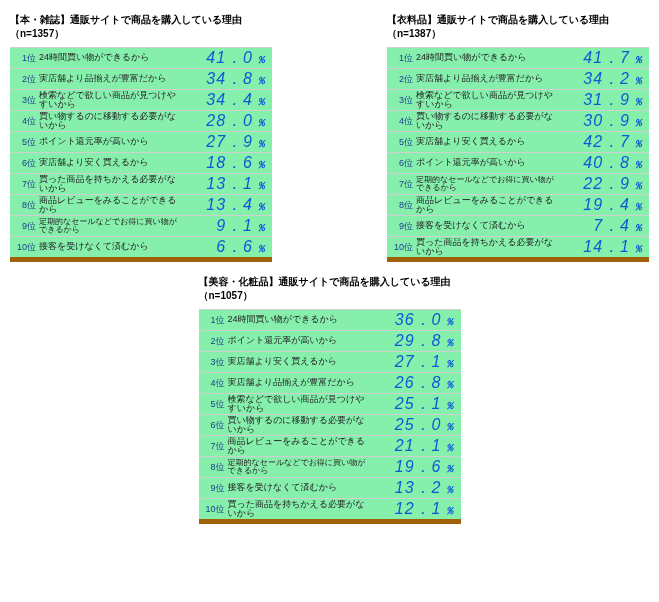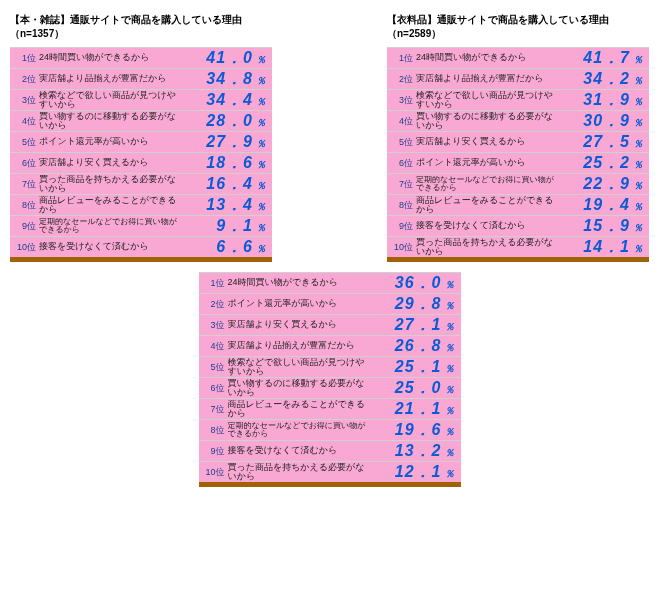--- a/index.html
+++ b/index.html
@@ -25,21 +25,21 @@
     font-size: 10px;
     font-weight: bold;
     color: #000;
     padding: 3px 0 6px;
   }
   .row {
     display: flex;
     align-items: center;
     height: 20px;
     border-top: 1px solid #d0d0d0;
-    background: #f9a8d4;
+    background: #86efac;
   }
   .row:last-child { border-bottom: 5px solid #a16207; }
   .rank {
     width: 26px;
     font-size: 9px;
     color: #1a3d8f;
     text-align: right;
     padding-right: 3px;
     flex-shrink: 0;
   }
@@ -56,21 +56,21 @@
     width: 80px;
     display: flex;
     align-items: baseline;
     justify-content: flex-end;
     padding-right: 6px;
     flex-shrink: 0;
   }
   .value {
     font-family: "Arial Narrow", Arial, sans-serif;
     font-size: 16px;
-    font-weight: bold;
+    font-weight: normal;
     font-style: italic;
     color: #0a5bd6;
     letter-spacing: 1px;
   }
   .pct {
     font-size: 10px;
     color: #0a5bd6;
     font-style: italic;
     font-weight: bold;
     margin-left: 3px;
@@ -127,21 +127,21 @@
         <div class="label">実店舗より安く買えるから</div>
         <div class="value-cell">
           <span class="value">18．6</span>
           <span class="pct">％</span>
         </div>
       </div>
       <div class="row">
         <div class="rank">7位</div>
         <div class="label">買った商品を持ちかえる必要がないから</div>
         <div class="value-cell">
-          <span class="value">16．4</span>
+          <span class="value">13．1</span>
           <span class="pct">％</span>
         </div>
       </div>
       <div class="row">
         <div class="rank">8位</div>
         <div class="label">商品レビューをみることができるから</div>
         <div class="value-cell">
           <span class="value">13．4</span>
           <span class="pct">％</span>
         </div>
@@ -157,21 +157,21 @@
       <div class="row">
         <div class="rank">10位</div>
         <div class="label">接客を受けなくて済むから</div>
         <div class="value-cell">
           <span class="value">6．6</span>
           <span class="pct">％</span>
         </div>
       </div>
     </div>
   <div class="chart-block">
-      <div class="title">【衣料品】通販サイトで商品を購入している理由（n=2589）</div>
+      <div class="title">【衣料品】通販サイトで商品を購入している理由（n=1387）</div>
       <div class="row">
         <div class="rank">1位</div>
         <div class="label">24時間買い物ができるから</div>
         <div class="value-cell">
           <span class="value">41．7</span>
           <span class="pct">％</span>
         </div>
       </div>
       <div class="row">
         <div class="rank">2位</div>
@@ -194,29 +194,29 @@
         <div class="label">買い物するのに移動する必要がないから</div>
         <div class="value-cell">
           <span class="value">30．9</span>
           <span class="pct">％</span>
         </div>
       </div>
       <div class="row">
         <div class="rank">5位</div>
         <div class="label">実店舗より安く買えるから</div>
         <div class="value-cell">
-          <span class="value">27．5</span>
+          <span class="value">42．7</span>
           <span class="pct">％</span>
         </div>
       </div>
       <div class="row">
         <div class="rank">6位</div>
         <div class="label">ポイント還元率が高いから</div>
         <div class="value-cell">
-          <span class="value">25．2</span>
+          <span class="value">40．8</span>
           <span class="pct">％</span>
         </div>
       </div>
       <div class="row">
         <div class="rank">7位</div>
         <div class="label small">定期的なセールなどでお得に買い物ができるから</div>
         <div class="value-cell">
           <span class="value">22．9</span>
           <span class="pct">％</span>
         </div>
@@ -226,35 +226,36 @@
         <div class="label">商品レビューをみることができるから</div>
         <div class="value-cell">
           <span class="value">19．4</span>
           <span class="pct">％</span>
         </div>
       </div>
       <div class="row">
         <div class="rank">9位</div>
         <div class="label">接客を受けなくて済むから</div>
         <div class="value-cell">
-          <span class="value">15．9</span>
+          <span class="value">7．4</span>
           <span class="pct">％</span>
         </div>
       </div>
       <div class="row">
         <div class="rank">10位</div>
         <div class="label">買った商品を持ちかえる必要がないから</div>
         <div class="value-cell">
           <span class="value">14．1</span>
           <span class="pct">％</span>
         </div>
       </div>
     </div>
 </div>
 <div class="chart-block center">
+    <div class="title">【美容・化粧品】通販サイトで商品を購入している理由（n=1057）</div>
     <div class="row">
       <div class="rank">1位</div>
       <div class="label">24時間買い物ができるから</div>
       <div class="value-cell">
         <span class="value">36．0</span>
         <span class="pct">％</span>
       </div>
     </div>
     <div class="row">
       <div class="rank">2位</div>

